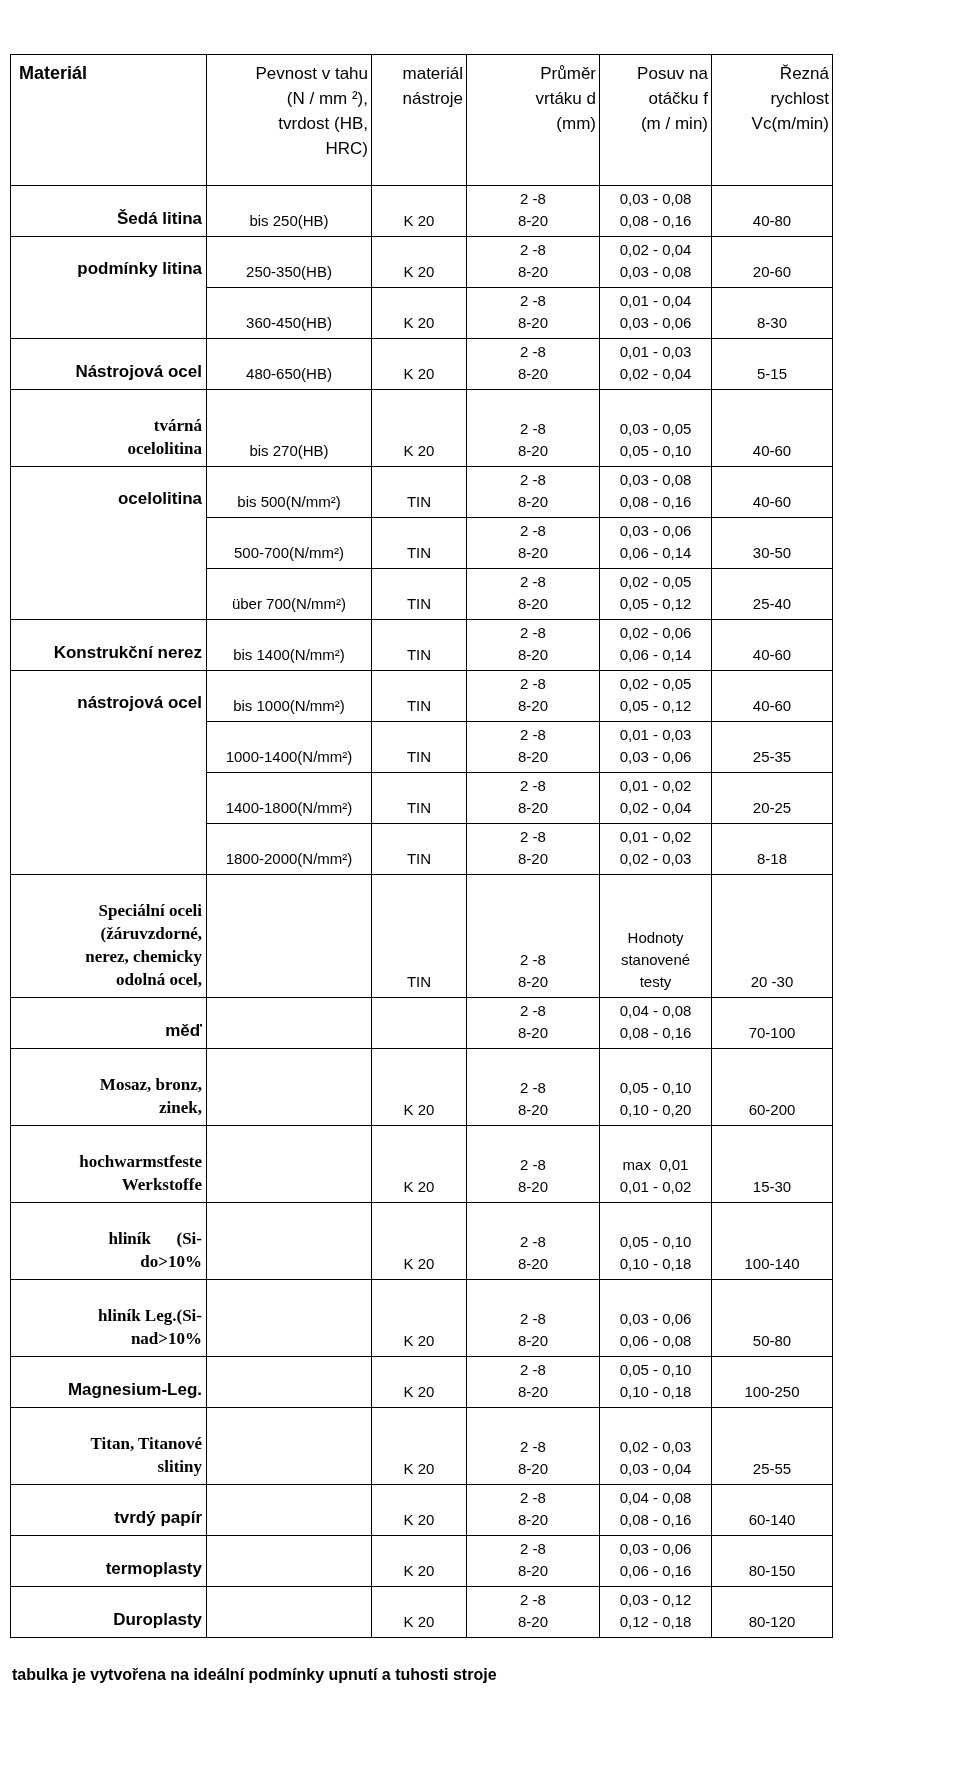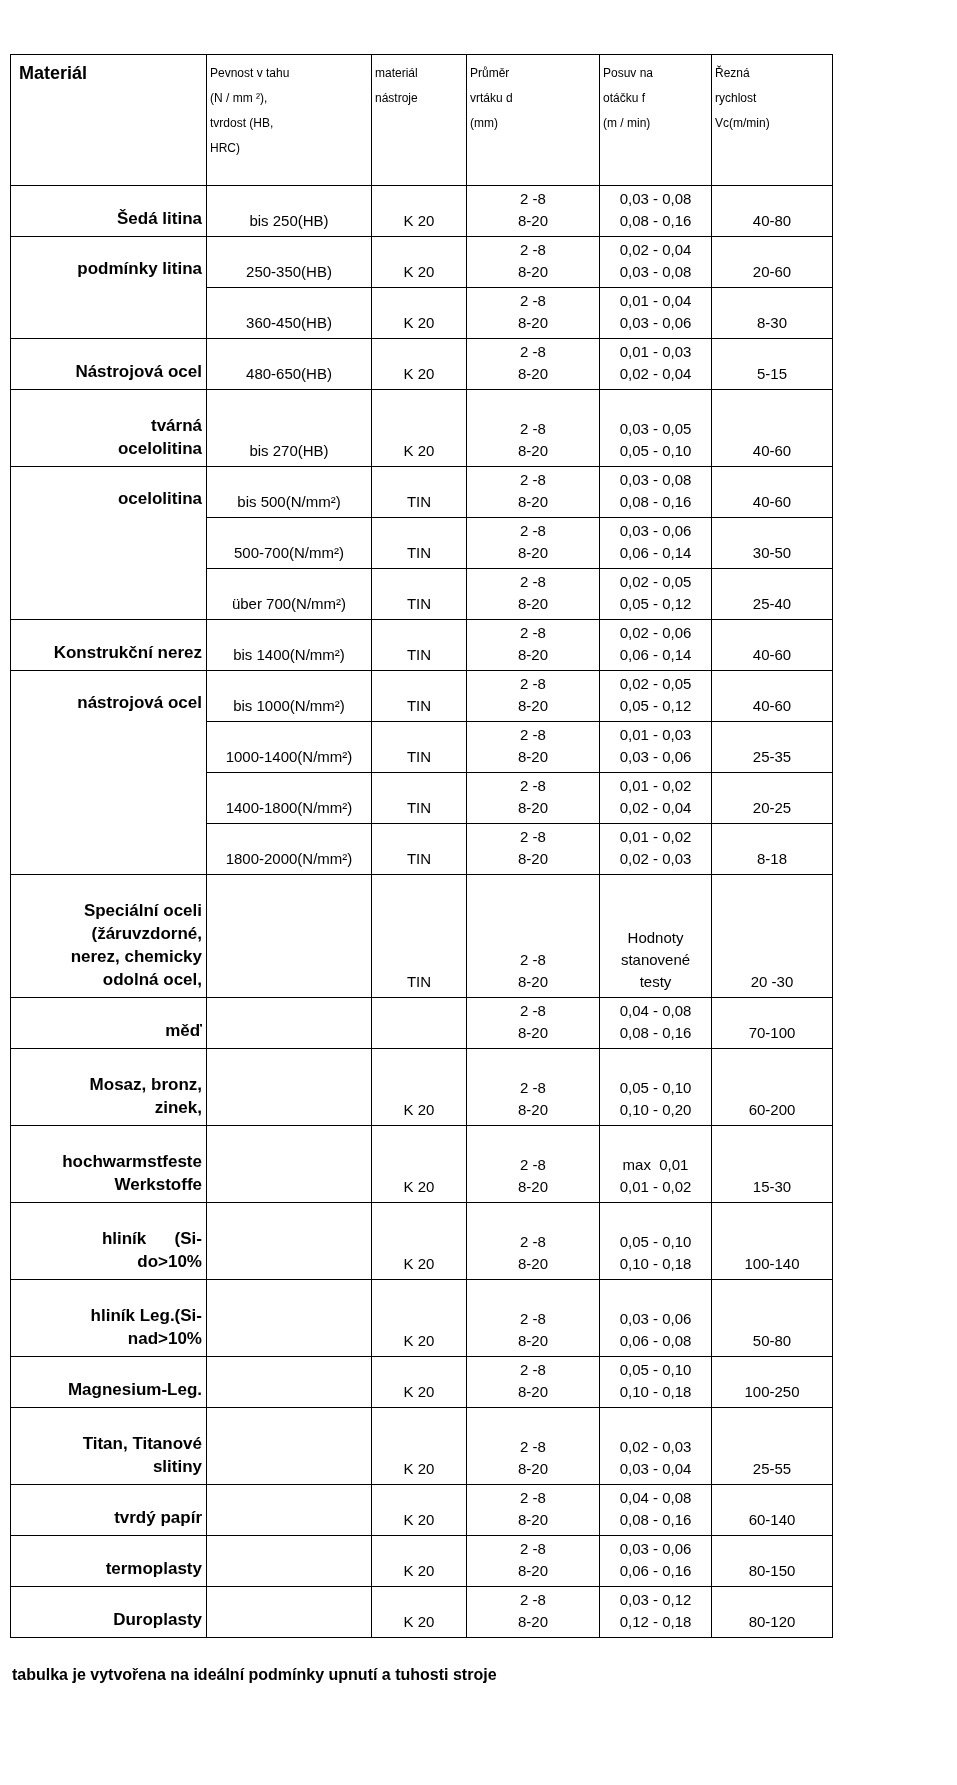--- a/index.html
+++ b/index.html
@@ -29,24 +29,24 @@
     width: 822px;
     margin-top: 44px;
   }
   .cond-table th,
   .cond-table td {
     border: 1px solid #000000;
     overflow: hidden;
   }
   .cond-table th {
     font-weight: normal;
-    font-size: 12px;
+    font-size: 17px;
     line-height: 25px;
     vertical-align: top;
-    text-align: left;
+    text-align: right;
     padding: 6px 3px 3px 3px;
     height: 131px;
     white-space: pre-line;
   }
   .cond-table th:first-child {
     text-align: left;
     padding-left: 8px;
     font-weight: bold;
     font-size: 18px;
   }
@@ -66,20 +66,21 @@
     padding: 2px 4px 6px 8px;
     vertical-align: bottom;
   }
   .cond-table td.mat-merged {
     vertical-align: top;
     padding-top: 20px;
   }
   .cond-table td.mat-top {
     vertical-align: top;
     padding-top: 24px;
+    font-family: Liberation Serif, serif;
   }
   .cond-table td.speed {
     height: 47px;
   }
   .footnote {
     font-weight: bold;
     font-size: 16px;
     margin: 28px 0 0 2px;
   }
 </style>

